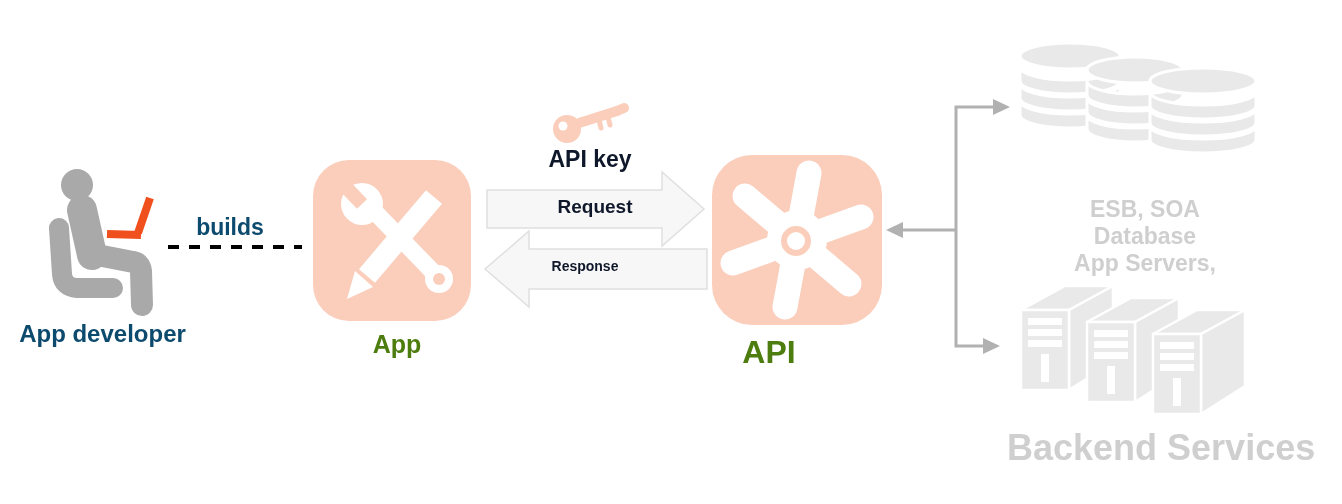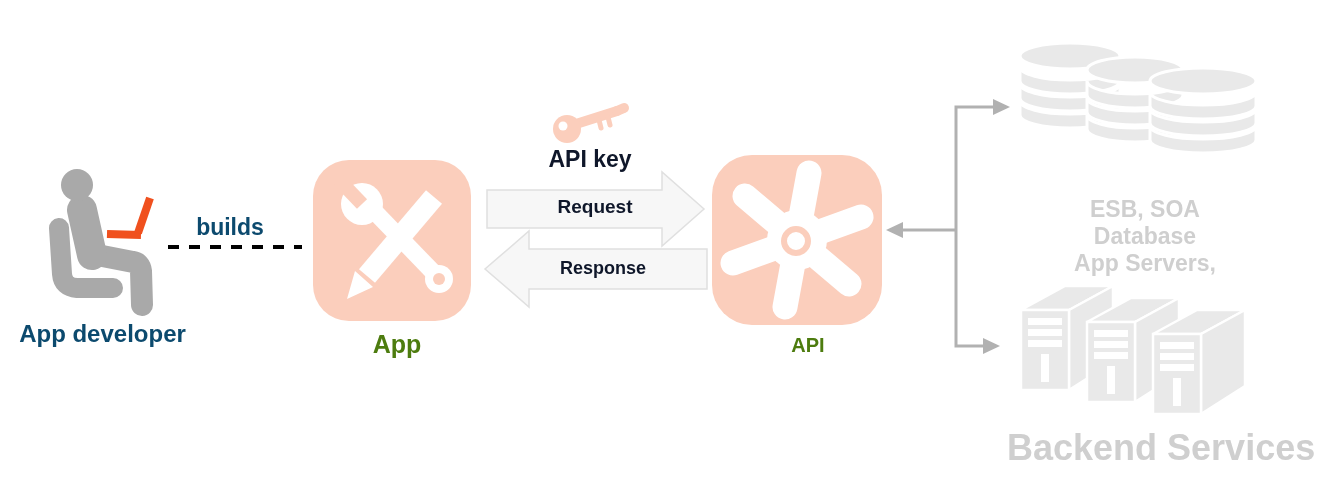--- a/index.html
+++ b/index.html
@@ -15,24 +15,24 @@
   .lbl-lightgray{color:#cfcfcf;}
   .appbox{left:313px;top:160px;width:158px;height:161px;background:#fbcebc;border-radius:36px;}
   .apibox{left:712px;top:155px;width:170px;height:170px;background:#fbcebc;border-radius:40px;}
   .dash{
     left:168px;top:245px;width:134px;height:3.5px;
     background:repeating-linear-gradient(90deg,#000 0 11px,transparent 11px 21px);
   }
   #dev-label{left:10px;top:320px;width:185px;font-size:24px;text-align:center;}
   #builds-label{left:180px;top:214px;width:100px;font-size:23px;}
   #app-label{left:318px;top:330px;width:158px;font-size:25px;}
-  #api-label{left:728px;top:334px;width:160px;font-size:20px;}
+  #api-label{left:689px;top:334px;width:160px;font-size:32px;}
   #apikey-label{left:545px;top:146px;width:90px;font-size:23px;}
   #request-label{left:515px;top:196px;width:160px;font-size:19px;}
-  #response-label{left:523px;top:258px;width:160px;font-size:18px;}
+  #response-label{left:505px;top:258px;width:160px;font-size:14px;}
   #esb-label{left:1025px;top:170px;width:240px;font-size:23px;line-height:27px;margin-top:26px;}
   #backend-label{left:1007px;top:427px;width:300px;font-size:36px;}
 </style>
 </head>
 <body>
 
 <div id="canvas">
 
   <svg class="abs" style="left:36px;top:158px" width="120" height="162" viewBox="0 0 120 162">
     <g stroke="#a9a9a9" fill="none" stroke-linecap="round">

